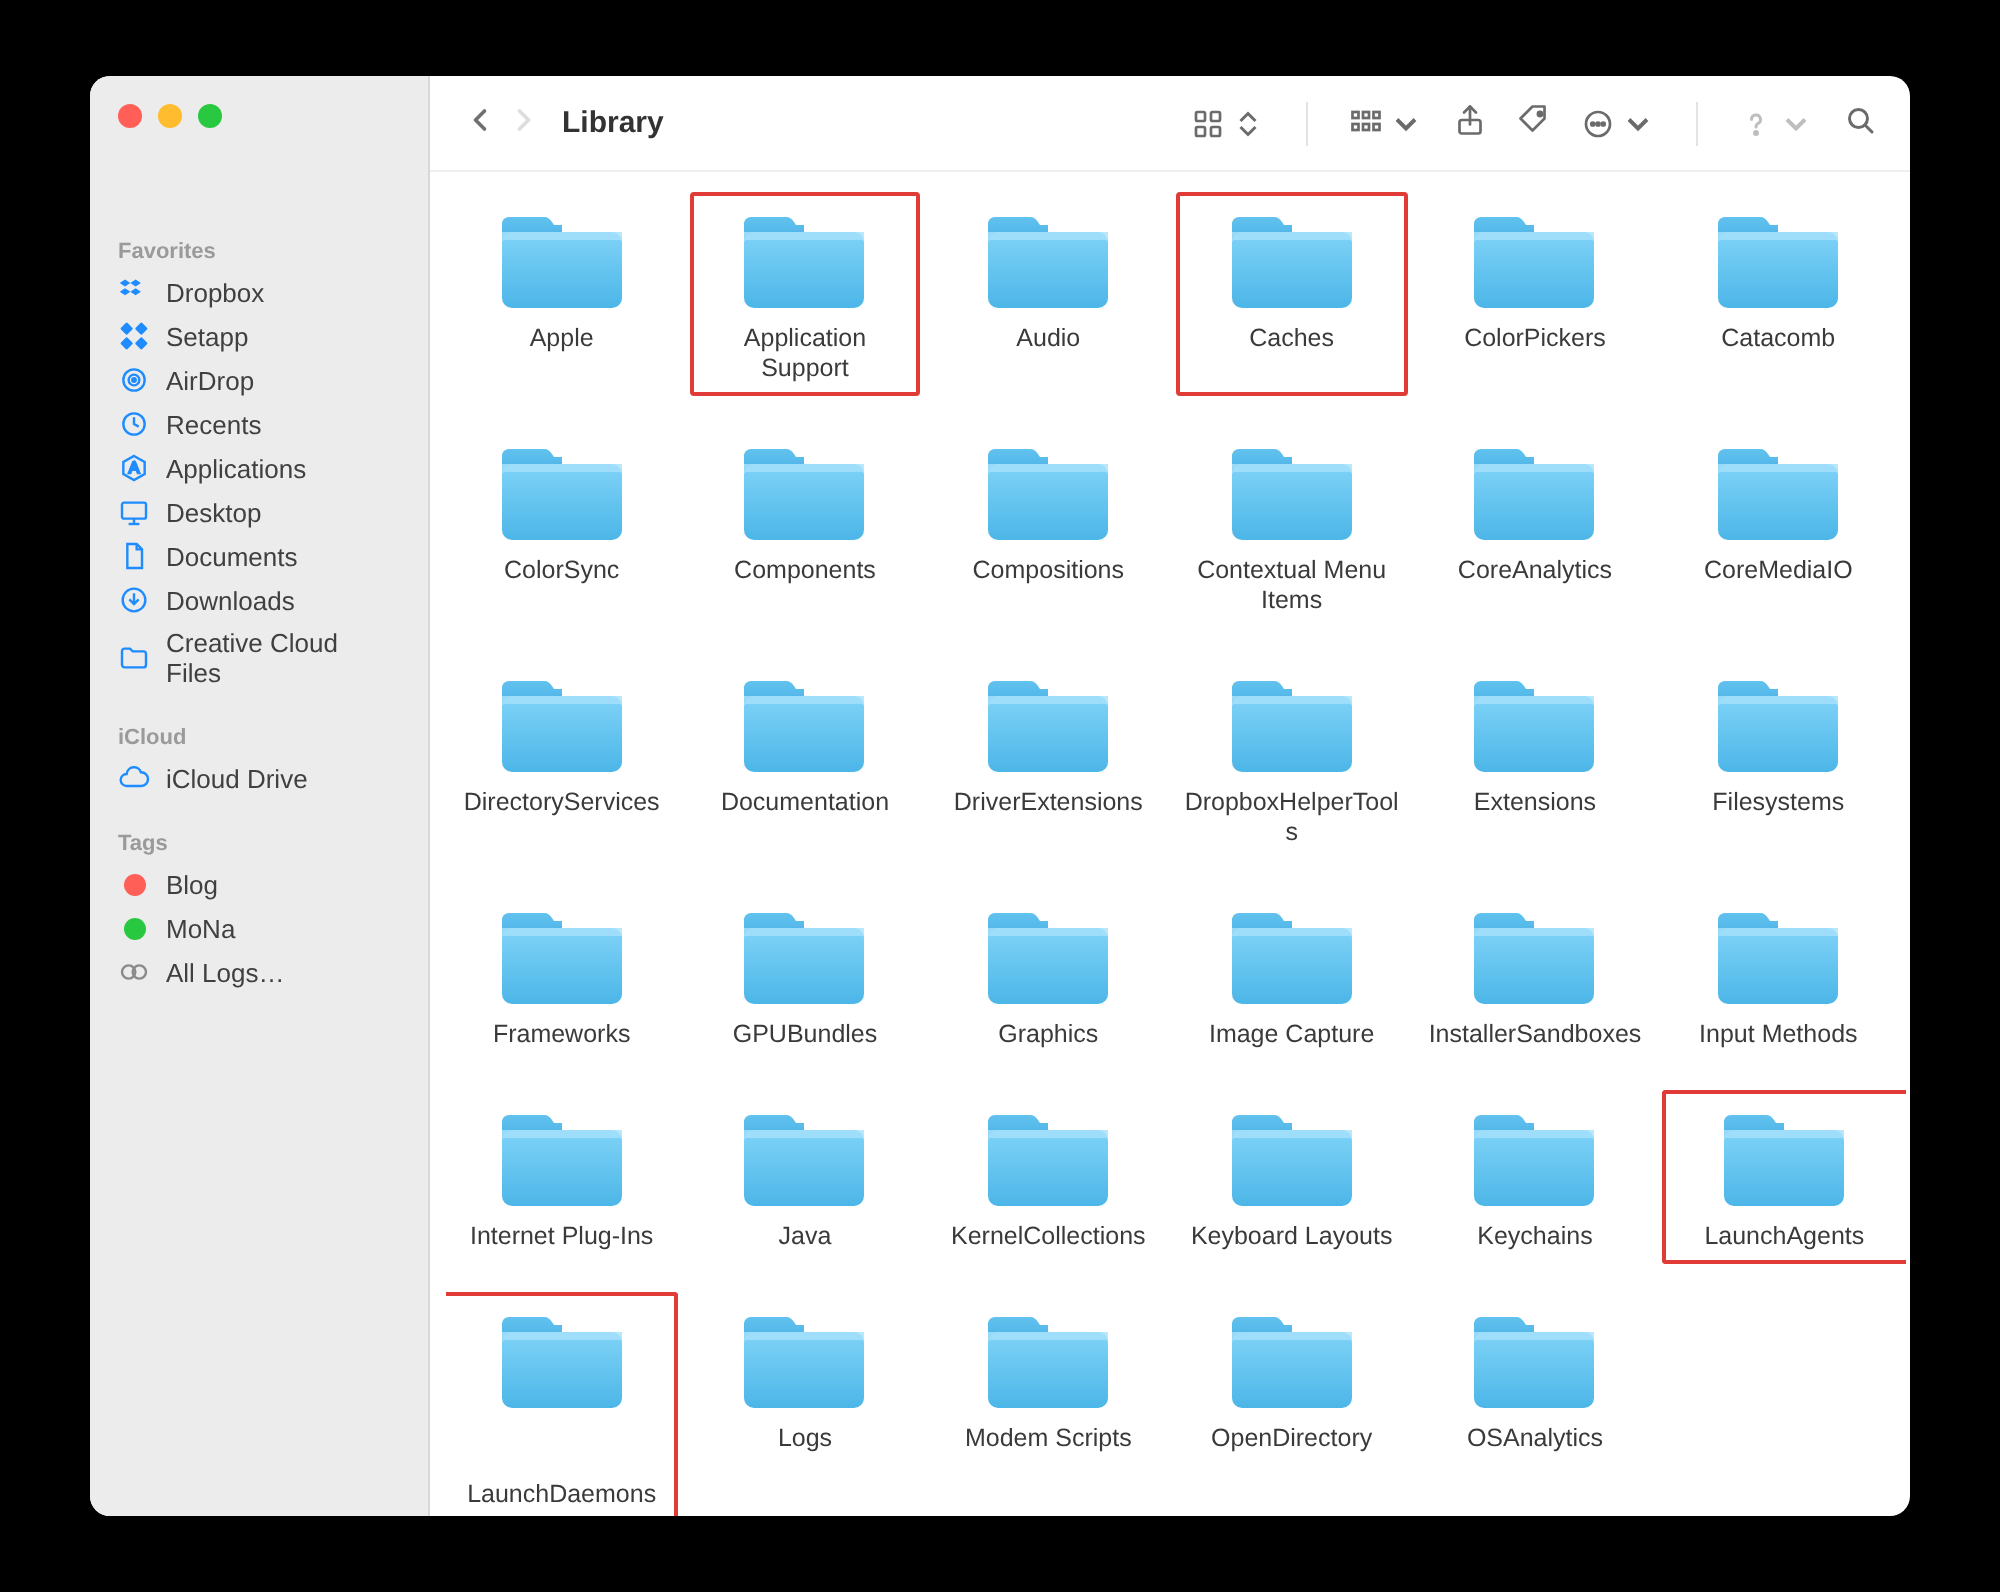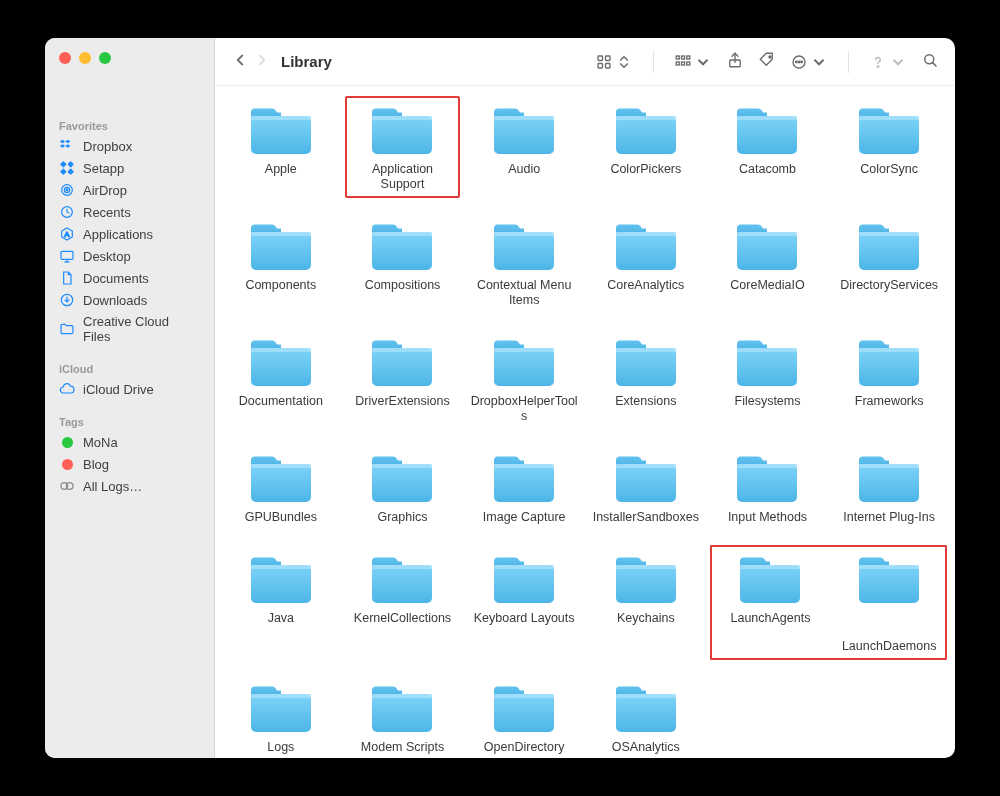--- a/index.html
+++ b/index.html
@@ -192,29 +192,29 @@
             <svg viewBox="0 0 24 24" fill="none" stroke="#1e8cff" stroke-width="1.8">
               <path d="M6.5 18a4.5 4.5 0 0 1 0-9 5.5 5.5 0 0 1 10.7-1.3A4.5 4.5 0 0 1 17.5 18z"></path>
             </svg>
           </span>
           <span>iCloud Drive</span>
         </div>
         <div style="height: 10px;"></div>
         <div class="sb-section-title">Tags</div>
         <div class="sb-item">
           <span class="ic">
+            <span class="tag-dot" style="background:#ff5f57"></span>
+          </span>
+          <span>Blog</span>
+        </div>
+        <div class="sb-item">
+          <span class="ic">
             <span class="tag-dot" style="background:#28c840"></span>
           </span>
           <span>MoNa</span>
-        </div>
-        <div class="sb-item">
-          <span class="ic">
-            <span class="tag-dot" style="background:#ff5f57"></span>
-          </span>
-          <span>Blog</span>
         </div>
         <div class="sb-item">
           <span class="ic">
             <svg viewBox="0 0 24 24" fill="none" stroke="#8a8a8a" stroke-width="1.8">
               <circle cx="8" cy="12" r="5"></circle>
               <circle cx="16" cy="12" r="5"></circle>
             </svg>
           </span>
           <span>All Logs…</span>
         </div>
@@ -363,20 +363,40 @@
       <stop offset="1" stop-color="#4bb3e6"></stop>
     </linearGradient>
   </defs>
   <path d="M6 10c0-2 1.5-3.5 3.5-3.5H27c2 0 3 1 4 2.5l1 1.5H36V18H6z" fill="url(#ft)"></path>
   <rect x="6" y="14" width="60" height="38" rx="5" fill="url(#fg)"></rect>
   <rect x="6" y="14" width="60" height="4" fill="#a7e1fb" opacity=".8"></rect>
 </svg>
             </div>
             <div class="label">Audio</div>
           </div>
+          <div class="item hl">
+            <div class="folder-ico">
+<svg viewBox="0 0 72 56">
+  <defs>
+    <linearGradient id="fg" x1="0" y1="0" x2="0" y2="1">
+      <stop offset="0" stop-color="#7fd3f7"></stop>
+      <stop offset="1" stop-color="#4cb6e8"></stop>
+    </linearGradient>
+    <linearGradient id="ft" x1="0" y1="0" x2="0" y2="1">
+      <stop offset="0" stop-color="#62c2ef"></stop>
+      <stop offset="1" stop-color="#4bb3e6"></stop>
+    </linearGradient>
+  </defs>
+  <path d="M6 10c0-2 1.5-3.5 3.5-3.5H27c2 0 3 1 4 2.5l1 1.5H36V18H6z" fill="url(#ft)"></path>
+  <rect x="6" y="14" width="60" height="38" rx="5" fill="url(#fg)"></rect>
+  <rect x="6" y="14" width="60" height="4" fill="#a7e1fb" opacity=".8"></rect>
+</svg>
+            </div>
+            <div class="label">Caches</div>
+          </div>
           <div class="item">
             <div class="folder-ico">
 <svg viewBox="0 0 72 56">
   <defs>
     <linearGradient id="fg" x1="0" y1="0" x2="0" y2="1">
       <stop offset="0" stop-color="#7fd3f7"></stop>
       <stop offset="1" stop-color="#4cb6e8"></stop>
     </linearGradient>
     <linearGradient id="ft" x1="0" y1="0" x2="0" y2="1">
       <stop offset="0" stop-color="#62c2ef"></stop>

